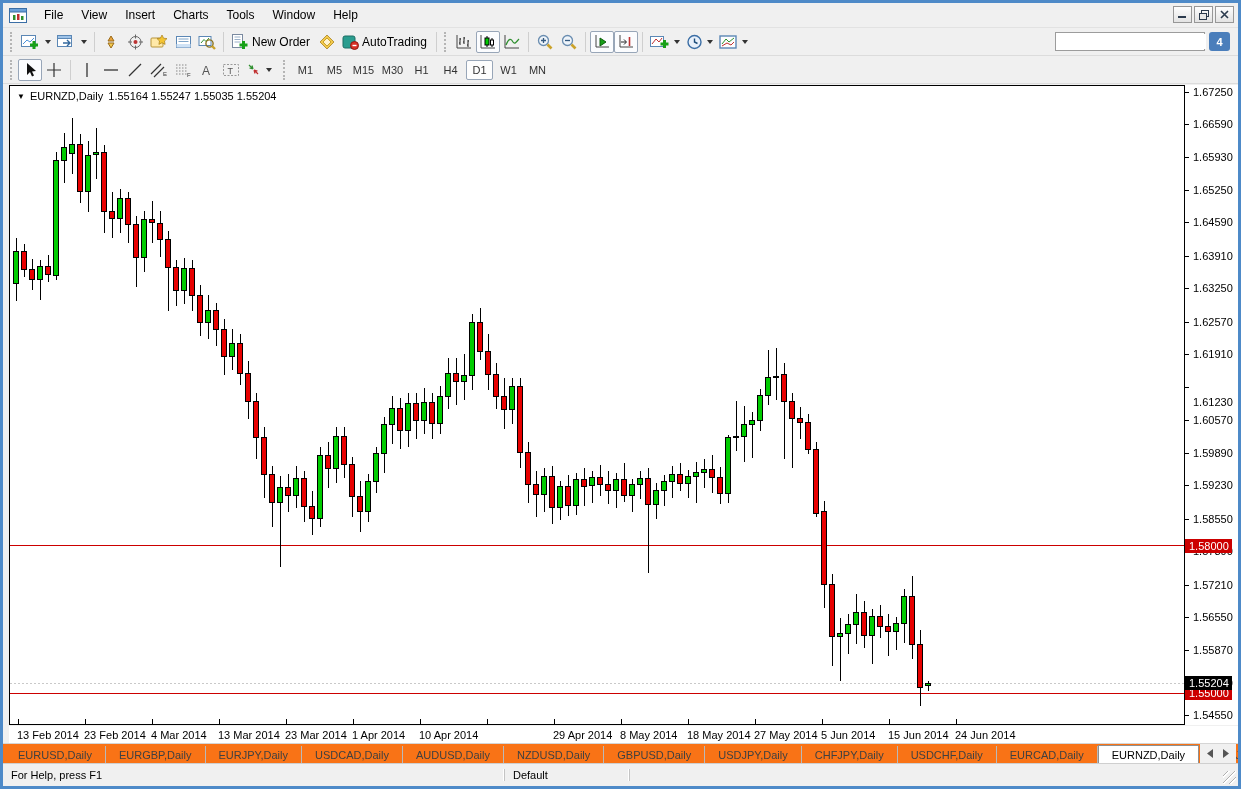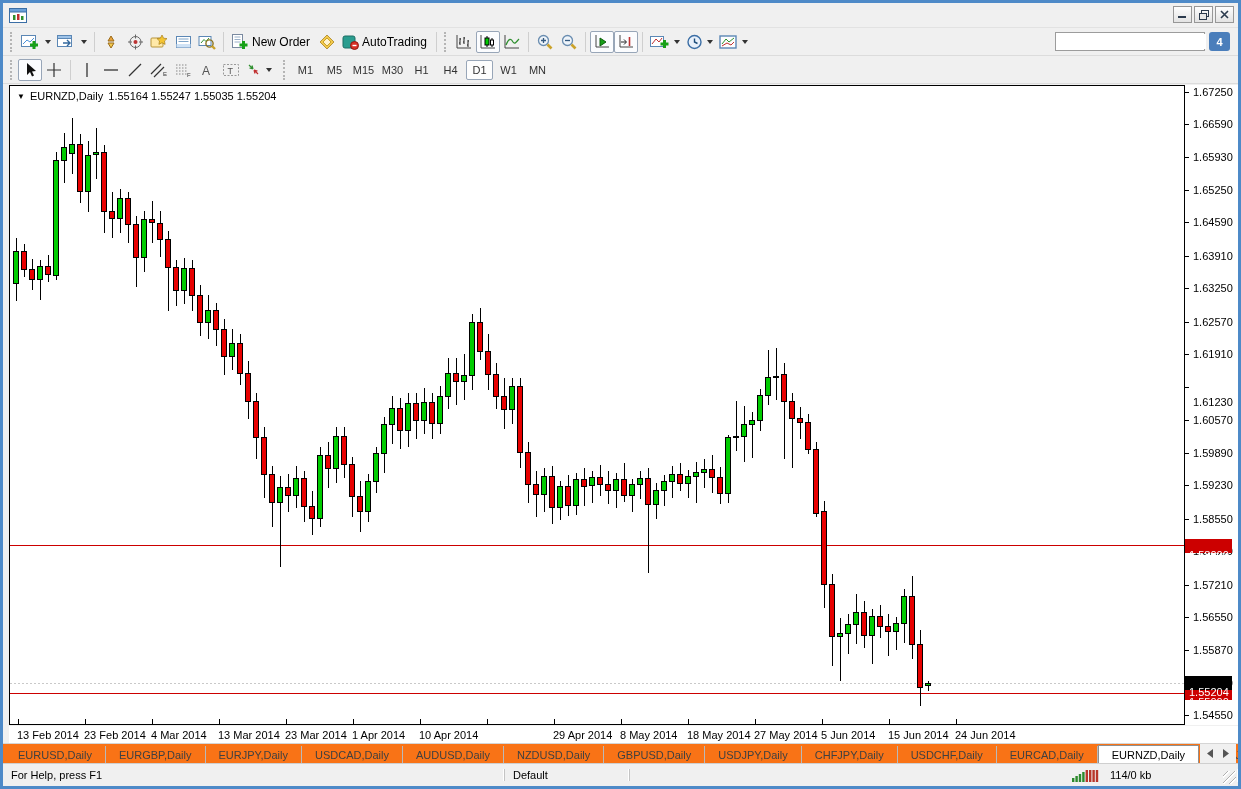--- a/index.html
+++ b/index.html
@@ -32,21 +32,21 @@
 
   
   .chart-wrap { flex:1; position:relative; background:#f0f0f0; }
   .plot { position:absolute; left:6px; top:1px; width:1176px; height:640px; background:#fff; border:1px solid #000; }
   .plot svg { display:block; }
   .chart-title { position:absolute; left:7px; top:4px; font-size:11px; color:#000; display:flex; align-items:center; gap:5px; }
   .chart-title .tri { font-size:8px; }
   .price-axis { position:absolute; left:1182px; top:1px; width:53px; height:640px; background:#fff; font-size:11px; }
   .p-tick { position:absolute; left:0; width:4px; height:1px; background:#000; }
   .p-lab { position:absolute; left:8px; white-space:nowrap; }
-  .p-tag { position:absolute; left:0; height:14px; padding:9px 3px 0 4px; color:#fff; font-size:11px; line-height:14px; white-space:nowrap; }
+  .p-tag { position:absolute; left:0; height:14px; padding:0 3px 0 4px; color:#fff; font-size:11px; line-height:14px; white-space:nowrap; }
   .date-axis { position:absolute; left:6px; top:642px; right:0; height:36px; background:#fff; font-size:11px; }
   .d-lab { position:absolute; top:3px; white-space:nowrap; }
 
   
   .tabsbar { height:20px; background:#f97316; border-top:1px solid #d5d5d5; display:flex; align-items:stretch; position:relative; overflow:hidden; padding-left:2px; }
   .tab { display:flex; align-items:center; padding:0 13px; font-size:11px; color:#404040; border-right:1px solid #b9b9b9; white-space:nowrap; margin:2px 0 0 0; }
   .tab.active { background:#fff; border:1px solid #8f8f8f; border-bottom:none; color:#000; margin-top:1px; }
   .tab-arrows { position:absolute; right:2px; top:0; height:100%; display:flex; align-items:center; gap:8px; padding:0 6px; background:#f0f0f0; }
 
   
@@ -66,20 +66,29 @@
   <div class="window-inner">
 
     <div class="menubar">
       <svg class="app-icon" viewBox="0 0 18 15">
         <rect x="0.5" y="0.5" width="17" height="14" fill="#fff" stroke="#3a6ea5"></rect>
         <rect x="0.5" y="0.5" width="17" height="3.5" fill="#6aa0d8" stroke="#3a6ea5"></rect>
         <rect x="4" y="7" width="2.5" height="5" fill="#2f8f2f"></rect>
         <rect x="8" y="6" width="2.5" height="6" fill="#c03030"></rect>
         <rect x="12" y="8" width="2.5" height="4" fill="#2f8f2f"></rect>
       </svg>
+      <div id="menu-items" style="display:flex;">
+          <div class="menu-item">File</div>
+          <div class="menu-item">View</div>
+          <div class="menu-item">Insert</div>
+          <div class="menu-item">Charts</div>
+          <div class="menu-item">Tools</div>
+          <div class="menu-item">Window</div>
+          <div class="menu-item">Help</div>
+        </div>
       <div class="win-controls">
         <div class="win-btn">
           <svg width="9" height="9" viewBox="0 0 9 9">
               <rect x="0" y="6" width="8" height="2" fill="#2b3a4d"></rect>
             </svg>
         </div>
         <div class="win-btn">
           <svg width="10" height="10" viewBox="0 0 10 10">
               <rect x="2.5" y="0.5" width="7" height="6" fill="none" stroke="#2b3a4d"></rect>
               <rect x="0.5" y="3.5" width="7" height="6" fill="#e8e8e8" stroke="#2b3a4d"></rect>
@@ -928,30 +937,17 @@
     </div>
 
     <div class="statusbar">
       <div class="st-cell st-help">For Help, press F1</div>
       <div class="st-cell st-default">Default</div>
       <div class="st-cell st-e1"></div>
       <div class="st-cell st-e2"></div>
       <div class="st-cell st-e3"></div>
       <div class="st-cell st-e4"></div>
       <div class="st-cell st-e5"></div>
-      <div class="st-cell st-last">
-        <svg width="30" height="13" viewBox="0 0 30 13">
-          <rect x="0" y="9" width="2.4" height="4" fill="#2d8a2d"></rect>
-            <rect x="3.4" y="7" width="2.4" height="6" fill="#2d8a2d"></rect>
-            <rect x="6.8" y="5" width="2.4" height="8" fill="#2d8a2d"></rect>
-            <rect x="10.2" y="3" width="2.4" height="10" fill="#2d8a2d"></rect>
-          <rect x="13.6" y="1" width="2.4" height="12" fill="#b8352a"></rect>
-            <rect x="17" y="1" width="2.4" height="12" fill="#b8352a"></rect>
-            <rect x="20.4" y="1" width="2.4" height="12" fill="#b8352a"></rect>
-            <rect x="23.8" y="1" width="2.4" height="12" fill="#b8352a"></rect>
-        </svg>
-        <span>114/0 kb</span>
-      </div>
       <div class="resize-grip"></div>
     </div>
 
   </div>
 </div>
 
 </body></html>

